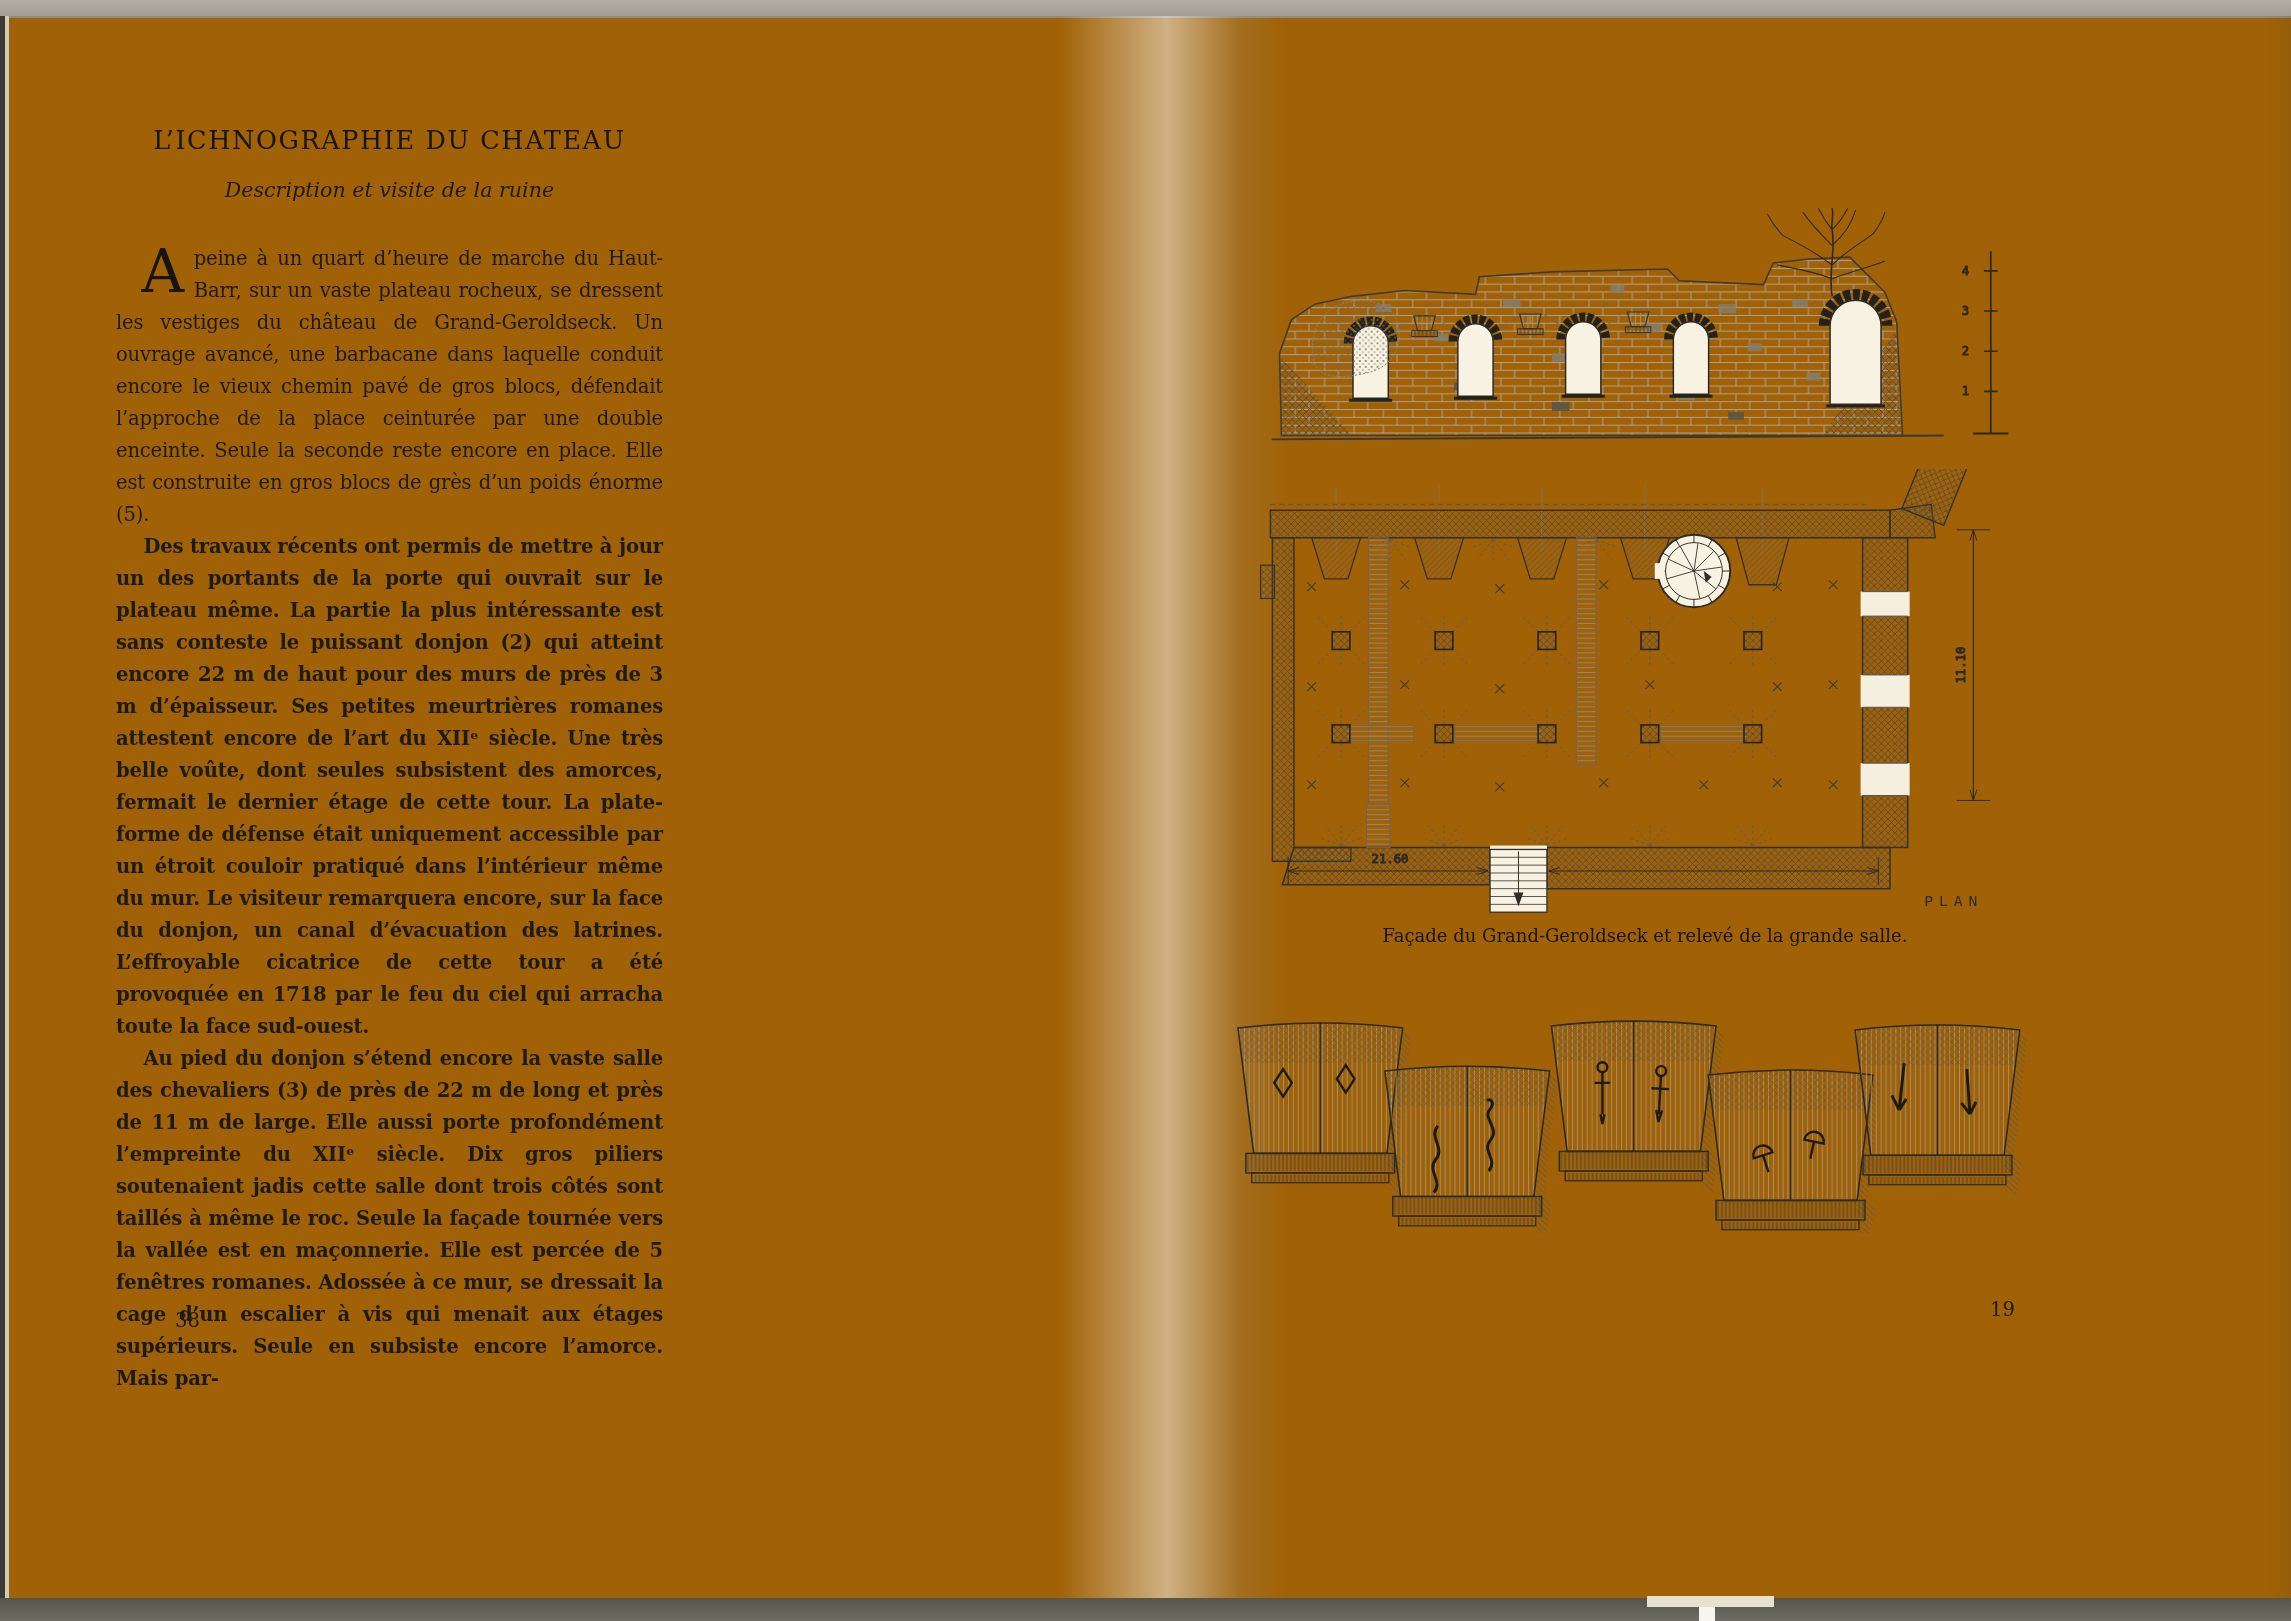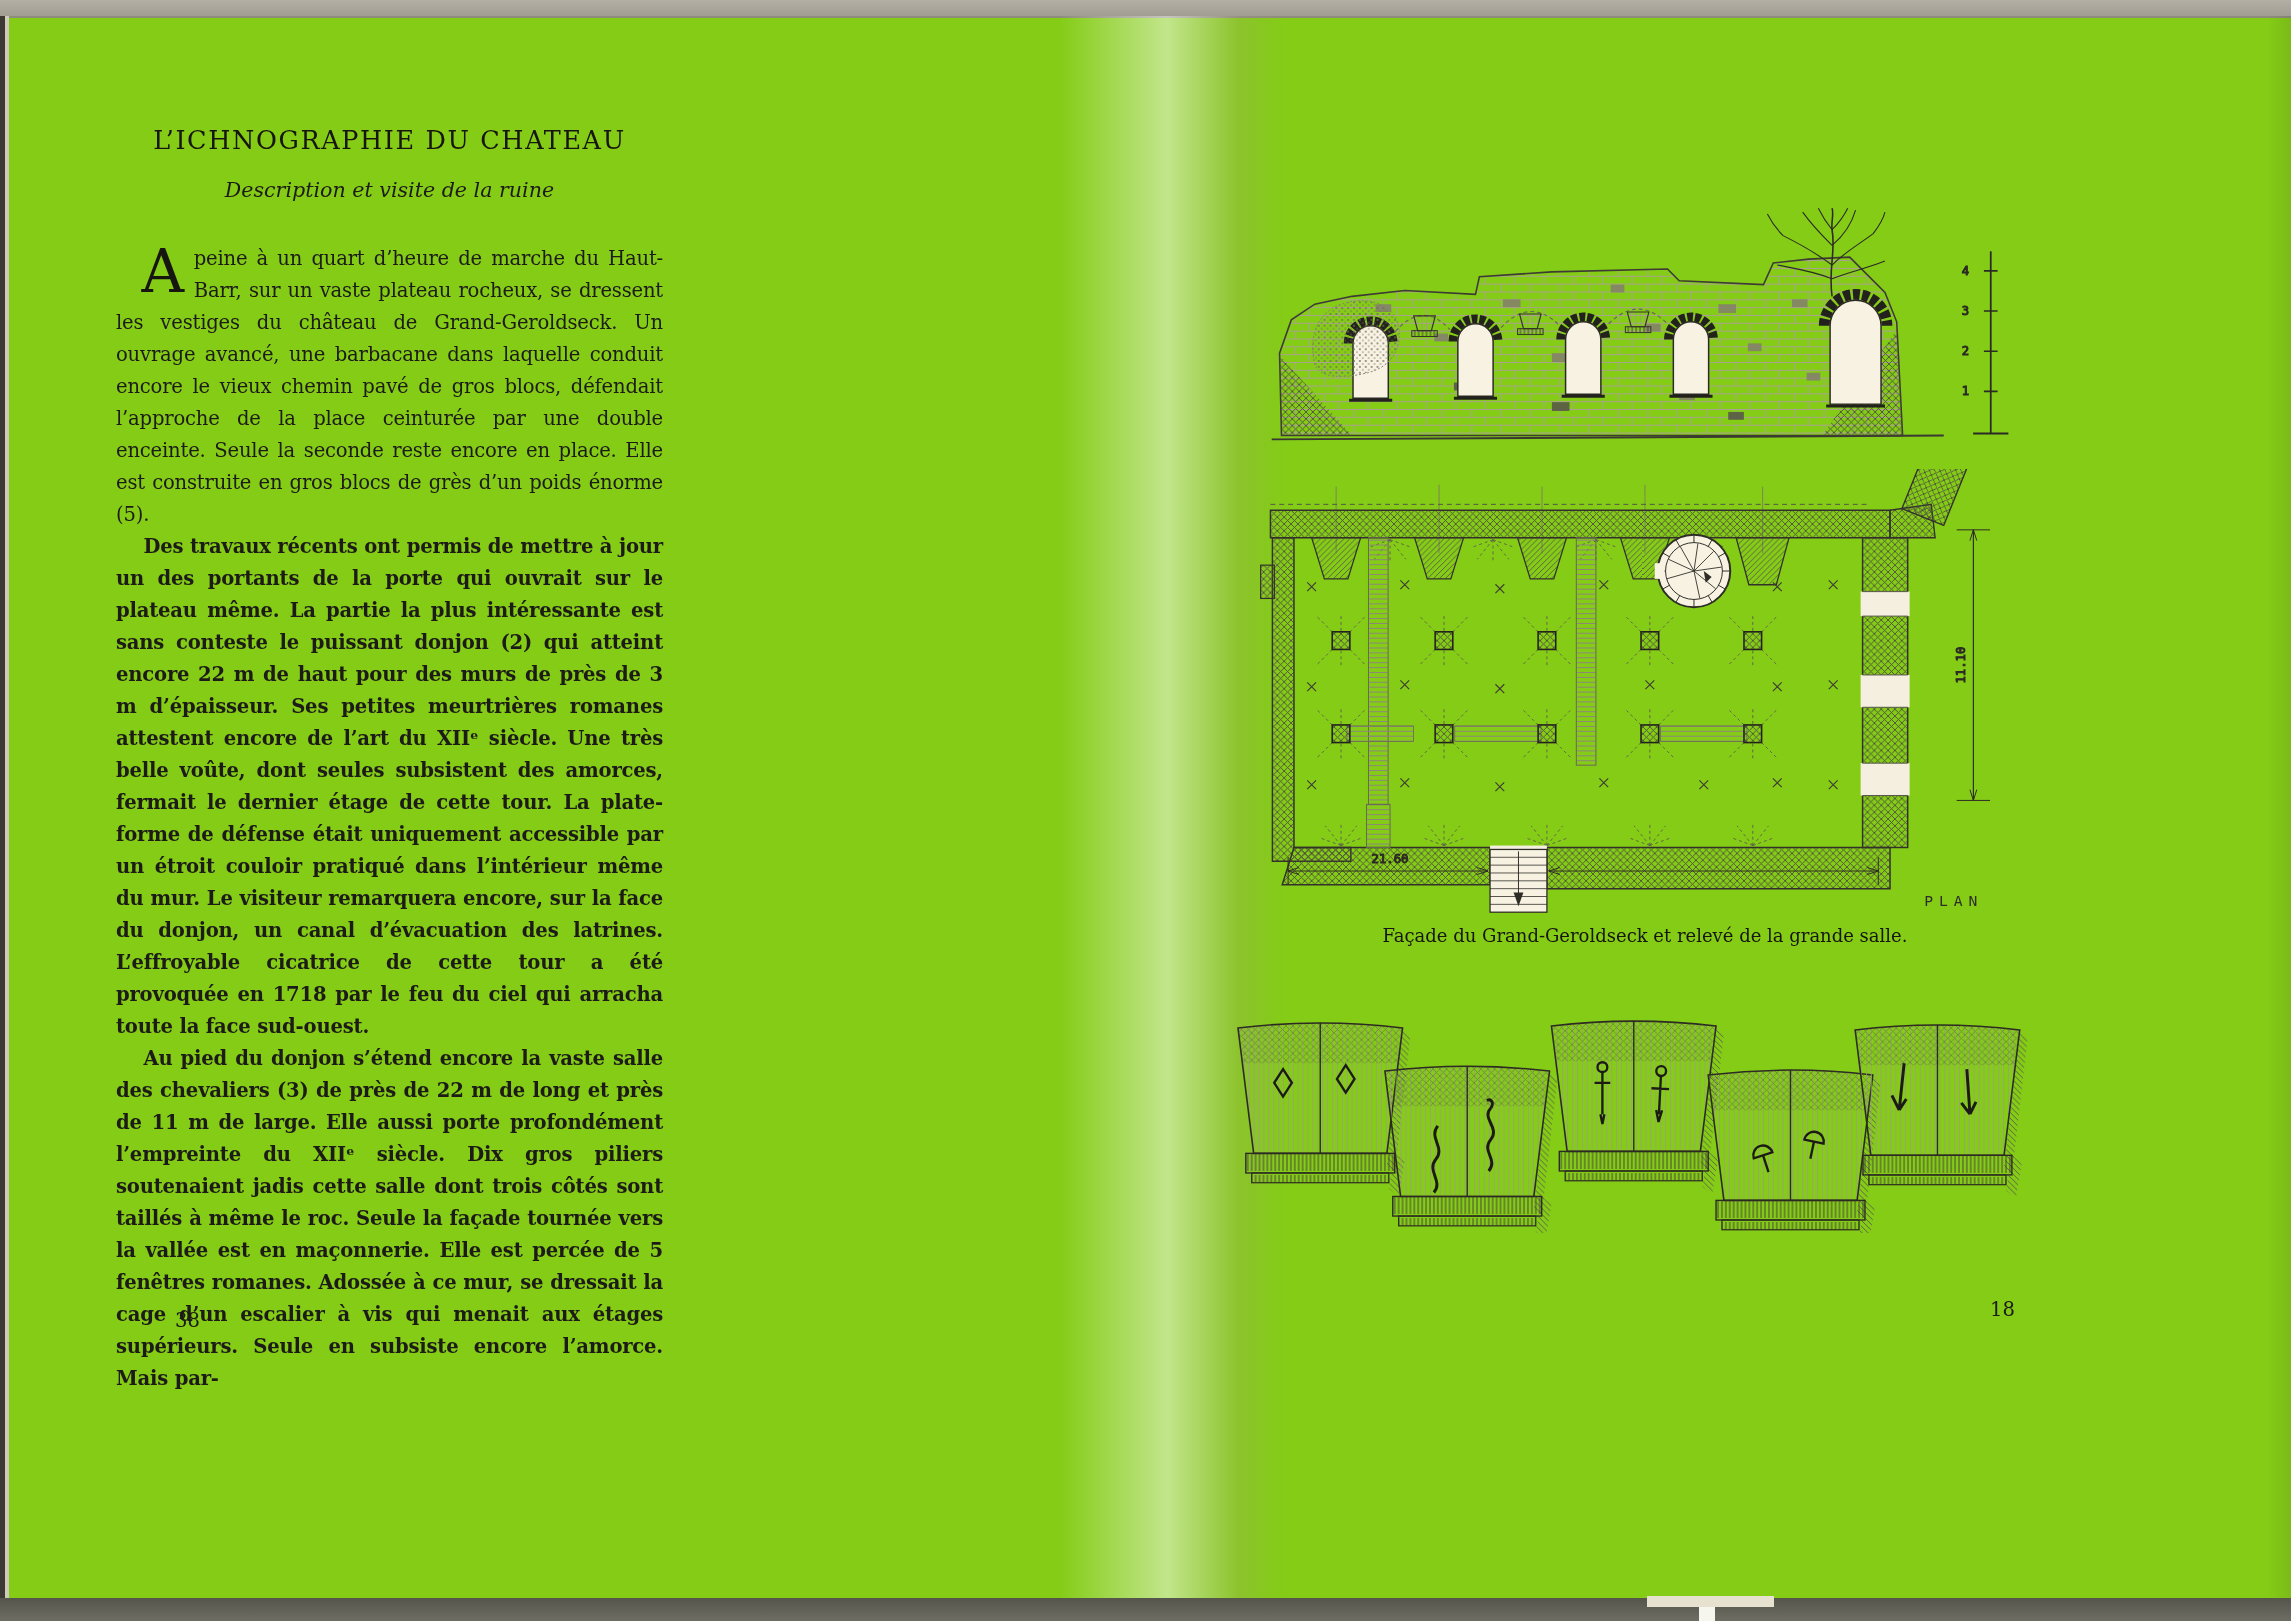--- a/index.html
+++ b/index.html
@@ -1,16 +1,16 @@
 <!DOCTYPE html>
 <html><head>
 <meta charset="utf-8">
 <style>
   html,body{margin:0;padding:0;background:#8d897e;}
-  .scan{position:relative;width:2292px;height:1621px;background:#84cc16;overflow:hidden;
+  .scan{position:relative;width:2292px;height:1621px;background:#a16207;overflow:hidden;
         font-family:"DejaVu Serif", serif;color:#1d1b17;}
   
   .band-top{position:absolute;left:0;top:0;width:2292px;height:15.7px;
             background:linear-gradient(180deg,#b3afa5,#a19d92);border-bottom:2px solid #8f8b80;}
   .band-bottom{position:absolute;left:0;top:1598px;width:2292px;height:23.5px;
                background:linear-gradient(180deg,#55554b,#6e6e64);}
   .corner-notch{position:absolute;left:1647px;top:1596px;width:127px;height:10.8px;background:#e7e2d0;}
   .sliver{position:absolute;left:1699px;top:1607px;width:15.7px;height:13.7px;background:#f6f5ee;}
   .edge-left{position:absolute;left:0;top:15.7px;width:4.9px;height:1582px;background:#3c3a33;}
   .edge-left2{position:absolute;left:4.9px;top:15.7px;width:3.9px;height:1582px;background:#cfcaba;}
@@ -401,19 +401,19 @@
           <path d="M0 0 V48 M-9 34 L0 48 M0 48 L6 36"></path>
         </g>
         <g transform="translate(30,42) rotate(-4)">
           <path d="M0 0 V46 M-8 34 L0 46 M0 46 L7 34"></path>
         </g>
       </g>
     </g>
   </svg>
 
 
-  <div class="pagenum" id="pn-right">18</div>
+  <div class="pagenum" id="pn-right">19</div>
 
   <div class="band-bottom"></div>
   <div class="corner-notch"></div>
   <div class="sliver"></div>
 </div>
 
 
 </body></html>

